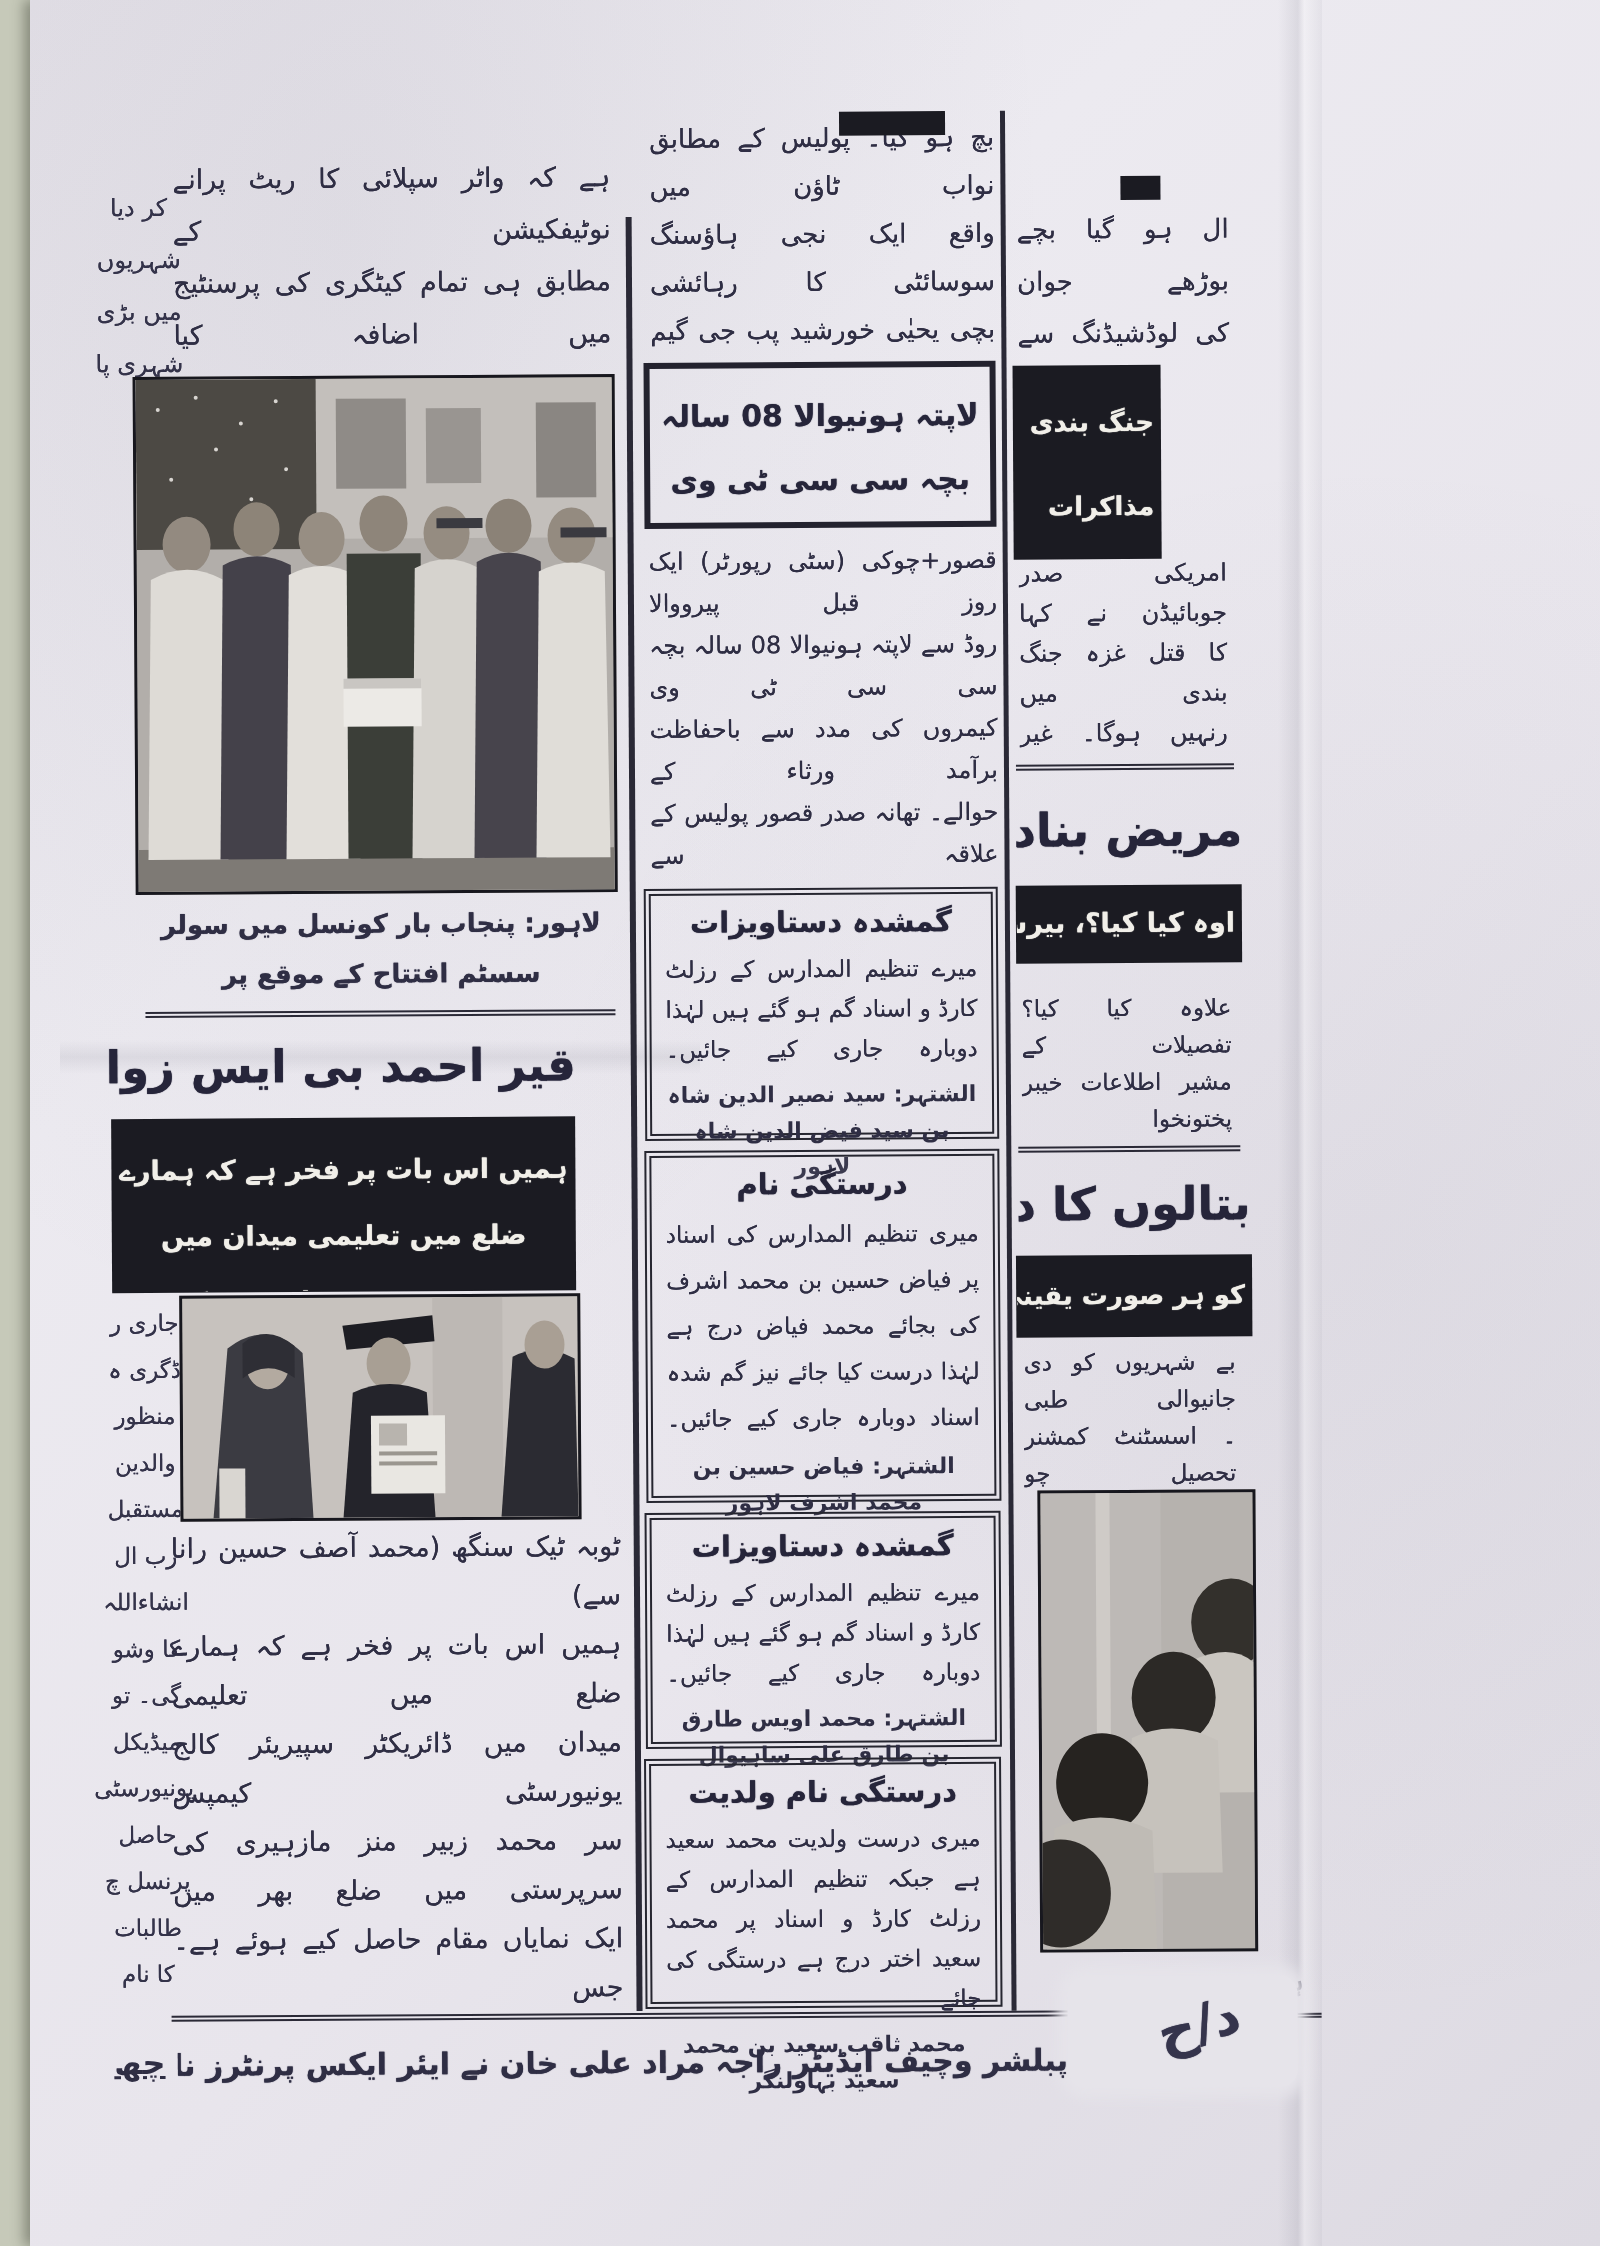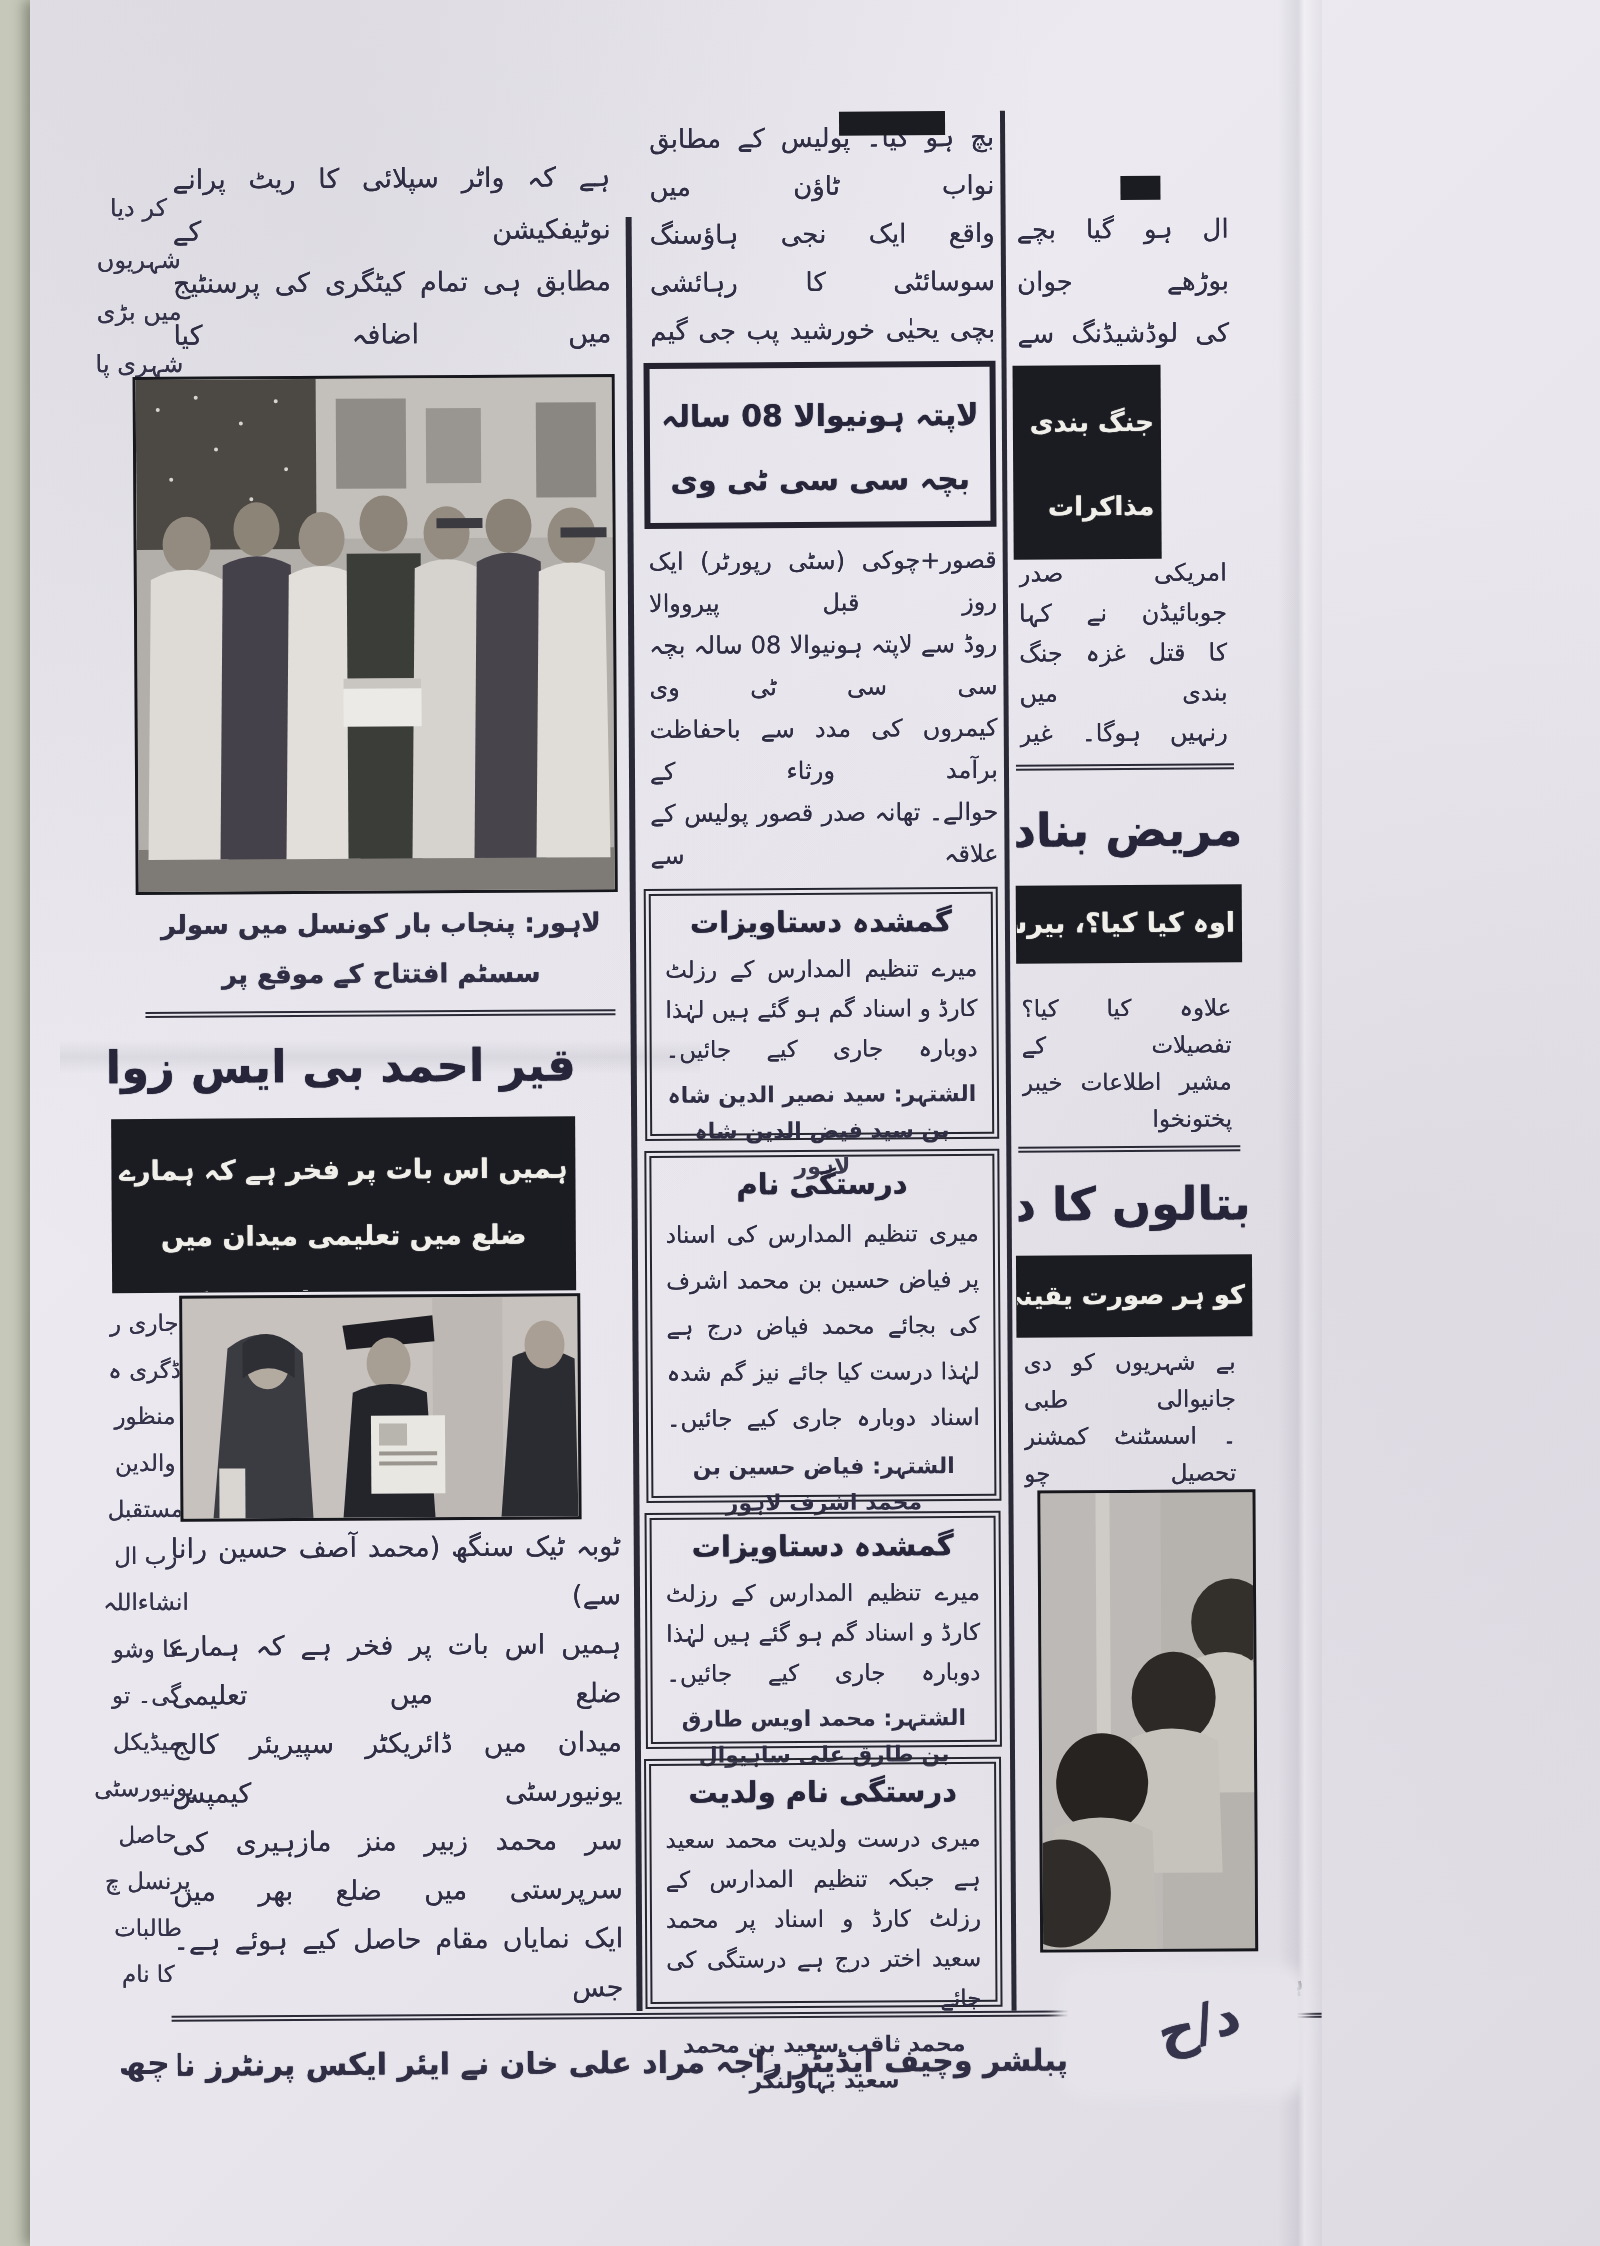--- a/index.html
+++ b/index.html
@@ -274,15 +274,15 @@
   </div>
 
   <div class="blk urdu" style="left:1238px;top:1972px;width:78px;height:44px;font-size:24px;font-weight:bold;border-bottom:5px double #2a2936;text-align:center;">ہے۔ پیر</div>
 
   <div class="hrule" style="left:166px;top:2012px;width:1080px;"></div>
 
   <div class="mark" style="left:1062px;top:1978px;width:230px;height:112px;"></div>
   <div class="blk urdu" style="left:1120px;top:2000px;width:120px;height:100px;font-size:52px;font-weight:bold;transform:rotate(-14deg);color:#35344c;text-shadow:0 0 1px #35344c;">د/ح</div>
 
   <div class="blk urdu" style="left:172px;top:2032px;width:890px;height:64px;font-size:30px;line-height:60px;font-weight:bold;white-space:nowrap;text-align:right;text-shadow:0 0 1px #2f2e44;">پبلشر وچیف ایڈیٹر راجہ مراد علی خان نے ایئر ایکس پرنٹرز ناتھارٹن روڈ لاہور سے چھ</div>
-  <div class="blk urdu" style="left:104px;top:2040px;width:60px;height:60px;font-size:32px;font-weight:bold;">چھ</div>
+  <div class="blk urdu" style="left:104px;top:2040px;width:60px;height:60px;font-size:32px;font-weight:bold;text-align:center;text-decoration:underline;">چھ</div>
 
 </div>
 
 </body></html>

